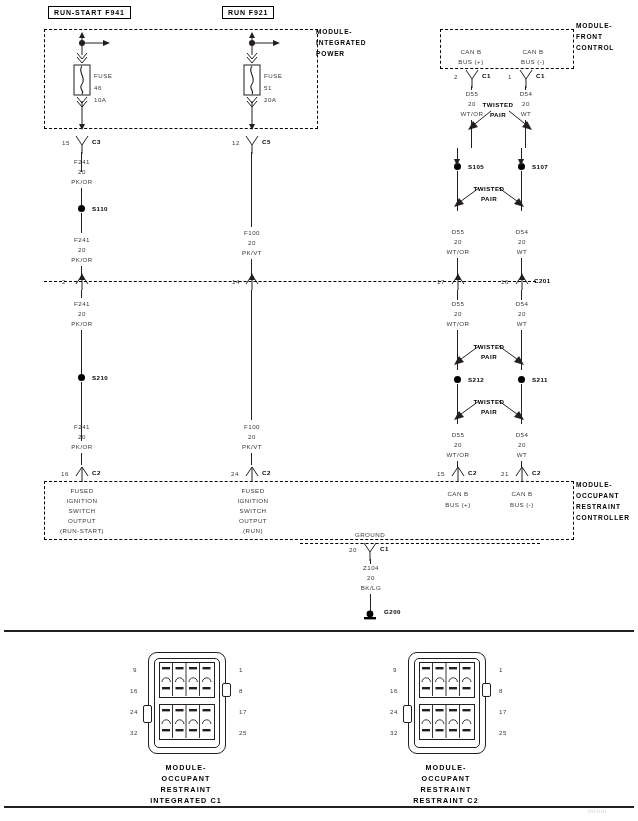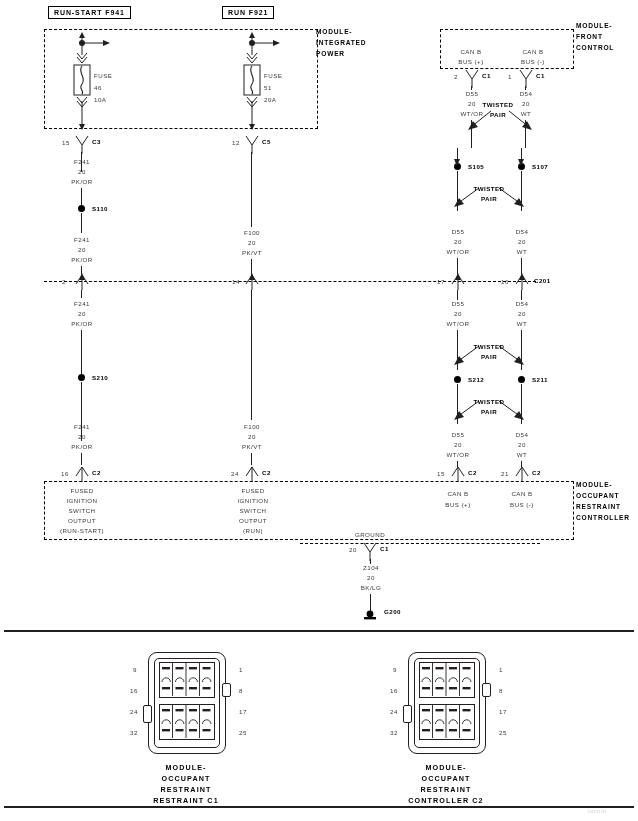--- a/index.html
+++ b/index.html
@@ -456,21 +456,21 @@
     <div class="txt t6" style="left:130px;top:729px;">32</div>
 
     <div class="txt t6" style="left:239px;top:666px;">1</div>
     <div class="txt t6" style="left:239px;top:687px;">8</div>
     <div class="txt t6" style="left:239px;top:708px;">17</div>
     <div class="txt t6" style="left:239px;top:729px;">25</div>
 
     <div class="txt t7b ctr" style="left:116px;top:764px;width:140px;">MODULE-</div>
     <div class="txt t7b ctr" style="left:116px;top:775px;width:140px;">OCCUPANT</div>
     <div class="txt t7b ctr" style="left:116px;top:786px;width:140px;">RESTRAINT</div>
-    <div class="txt t7b ctr" style="left:116px;top:797px;width:140px;">RESTRAINT C1</div>
+    <div class="txt t7b ctr" style="left:116px;top:797px;width:140px;">INTEGRATED C1</div>
   </div>
 
   <div>
     <div class="connshell" style="left:408px;top:652px;width:76px;height:100px;"></div>
     <div class="connshell2" style="left:414px;top:658px;width:64px;height:88px;"></div>
     <div class="tab" style="left:482px;top:683px;width:7px;height:12px;"></div>
     <div class="tab" style="left:403px;top:705px;width:7px;height:16px;"></div>
 
     <div class="cavblock" style="left:419px;top:662px;width:54px;height:34px;"></div>
     <svg class="abs" style="left:419px;top:662px;" width="54" height="34">
@@ -528,18 +528,18 @@
     <div class="txt t6" style="left:390px;top:729px;">32</div>
 
     <div class="txt t6" style="left:499px;top:666px;">1</div>
     <div class="txt t6" style="left:499px;top:687px;">8</div>
     <div class="txt t6" style="left:499px;top:708px;">17</div>
     <div class="txt t6" style="left:499px;top:729px;">25</div>
 
     <div class="txt t7b ctr" style="left:376px;top:764px;width:140px;">MODULE-</div>
     <div class="txt t7b ctr" style="left:376px;top:775px;width:140px;">OCCUPANT</div>
     <div class="txt t7b ctr" style="left:376px;top:786px;width:140px;">RESTRAINT</div>
-    <div class="txt t7b ctr" style="left:376px;top:797px;width:140px;">CONTROLLER C2</div>
+    <div class="txt t7b ctr" style="left:376px;top:797px;width:140px;">RESTRAINT C2</div>
   </div>
 
   <div class="txt" style="left:588px;top:808px;font-size:6px;letter-spacing:.6px;color:#cfcfcf;">turnin</div>
 
 </div>
 
 </body></html>

